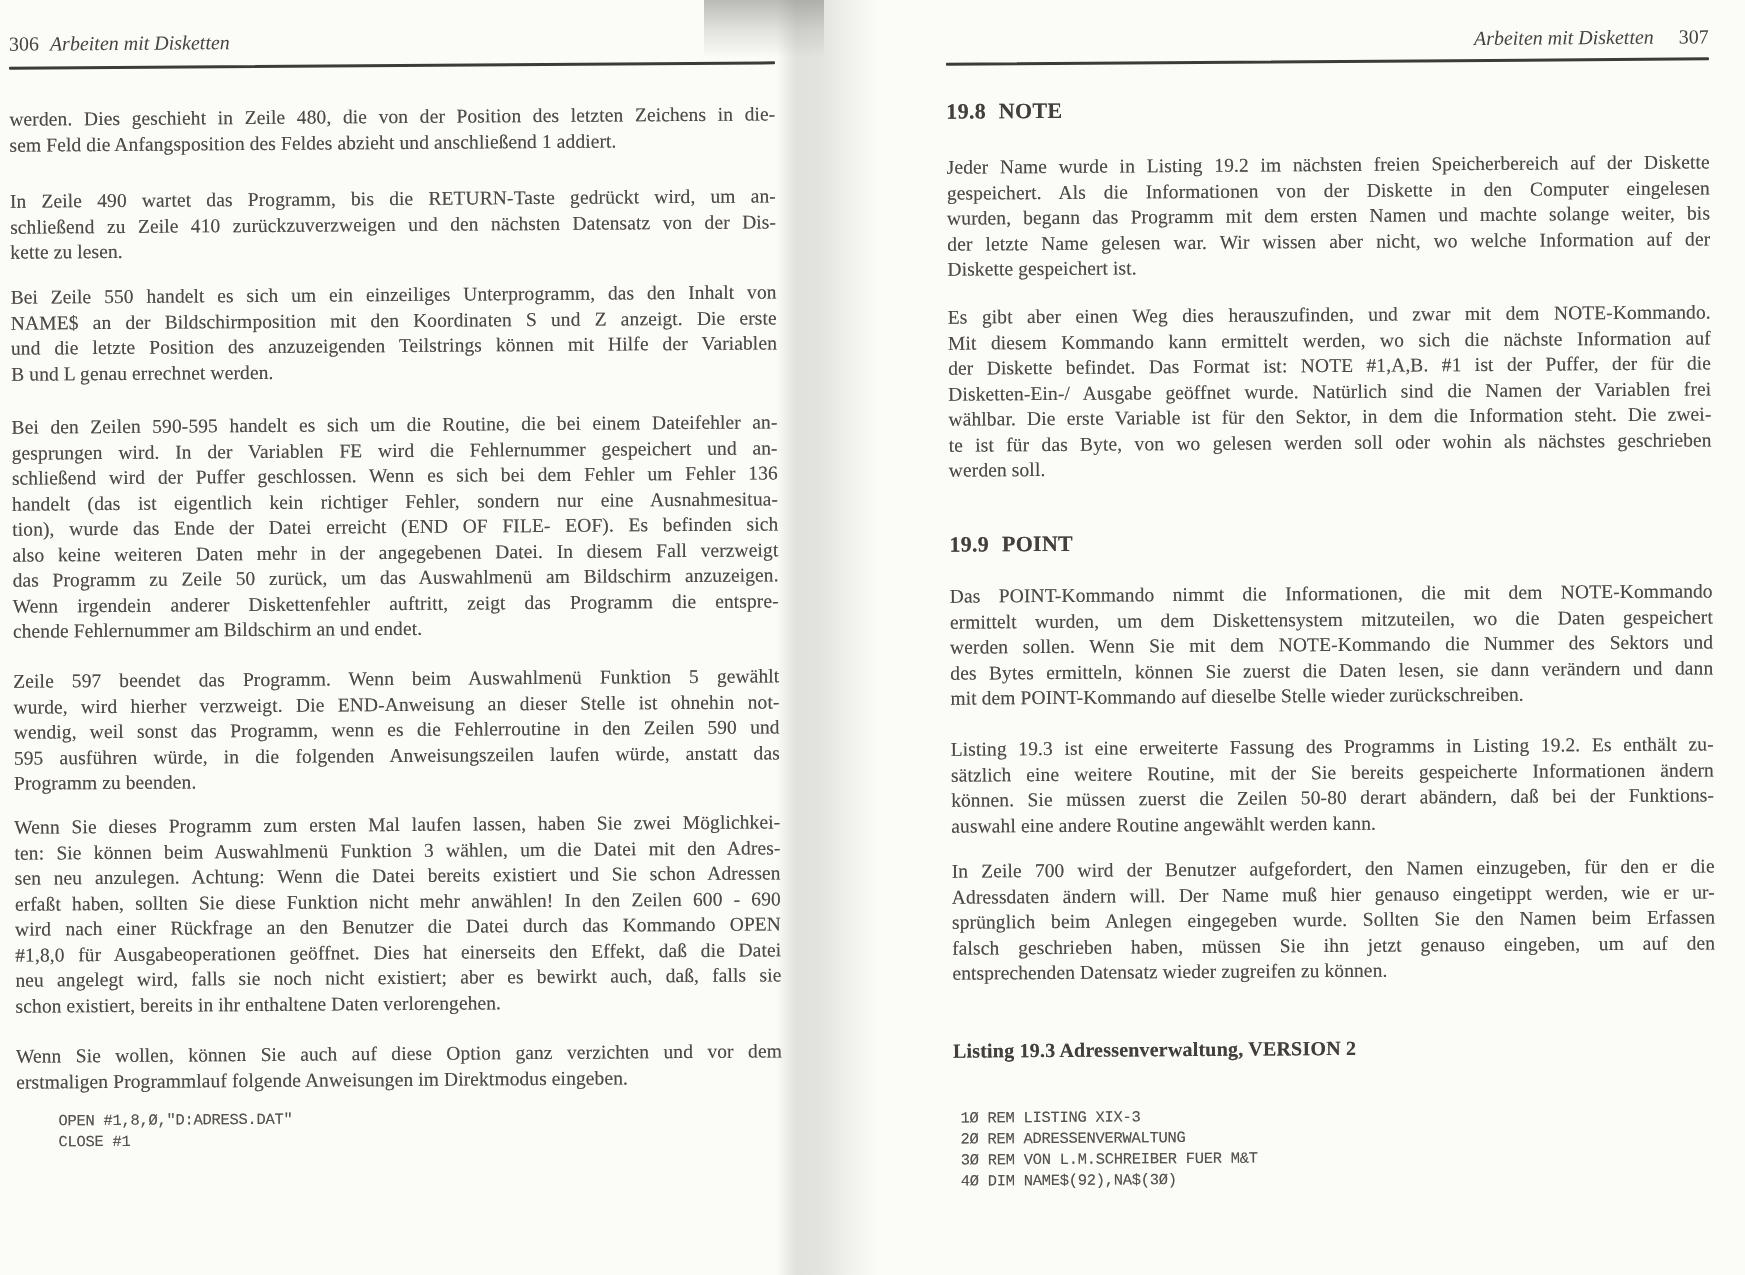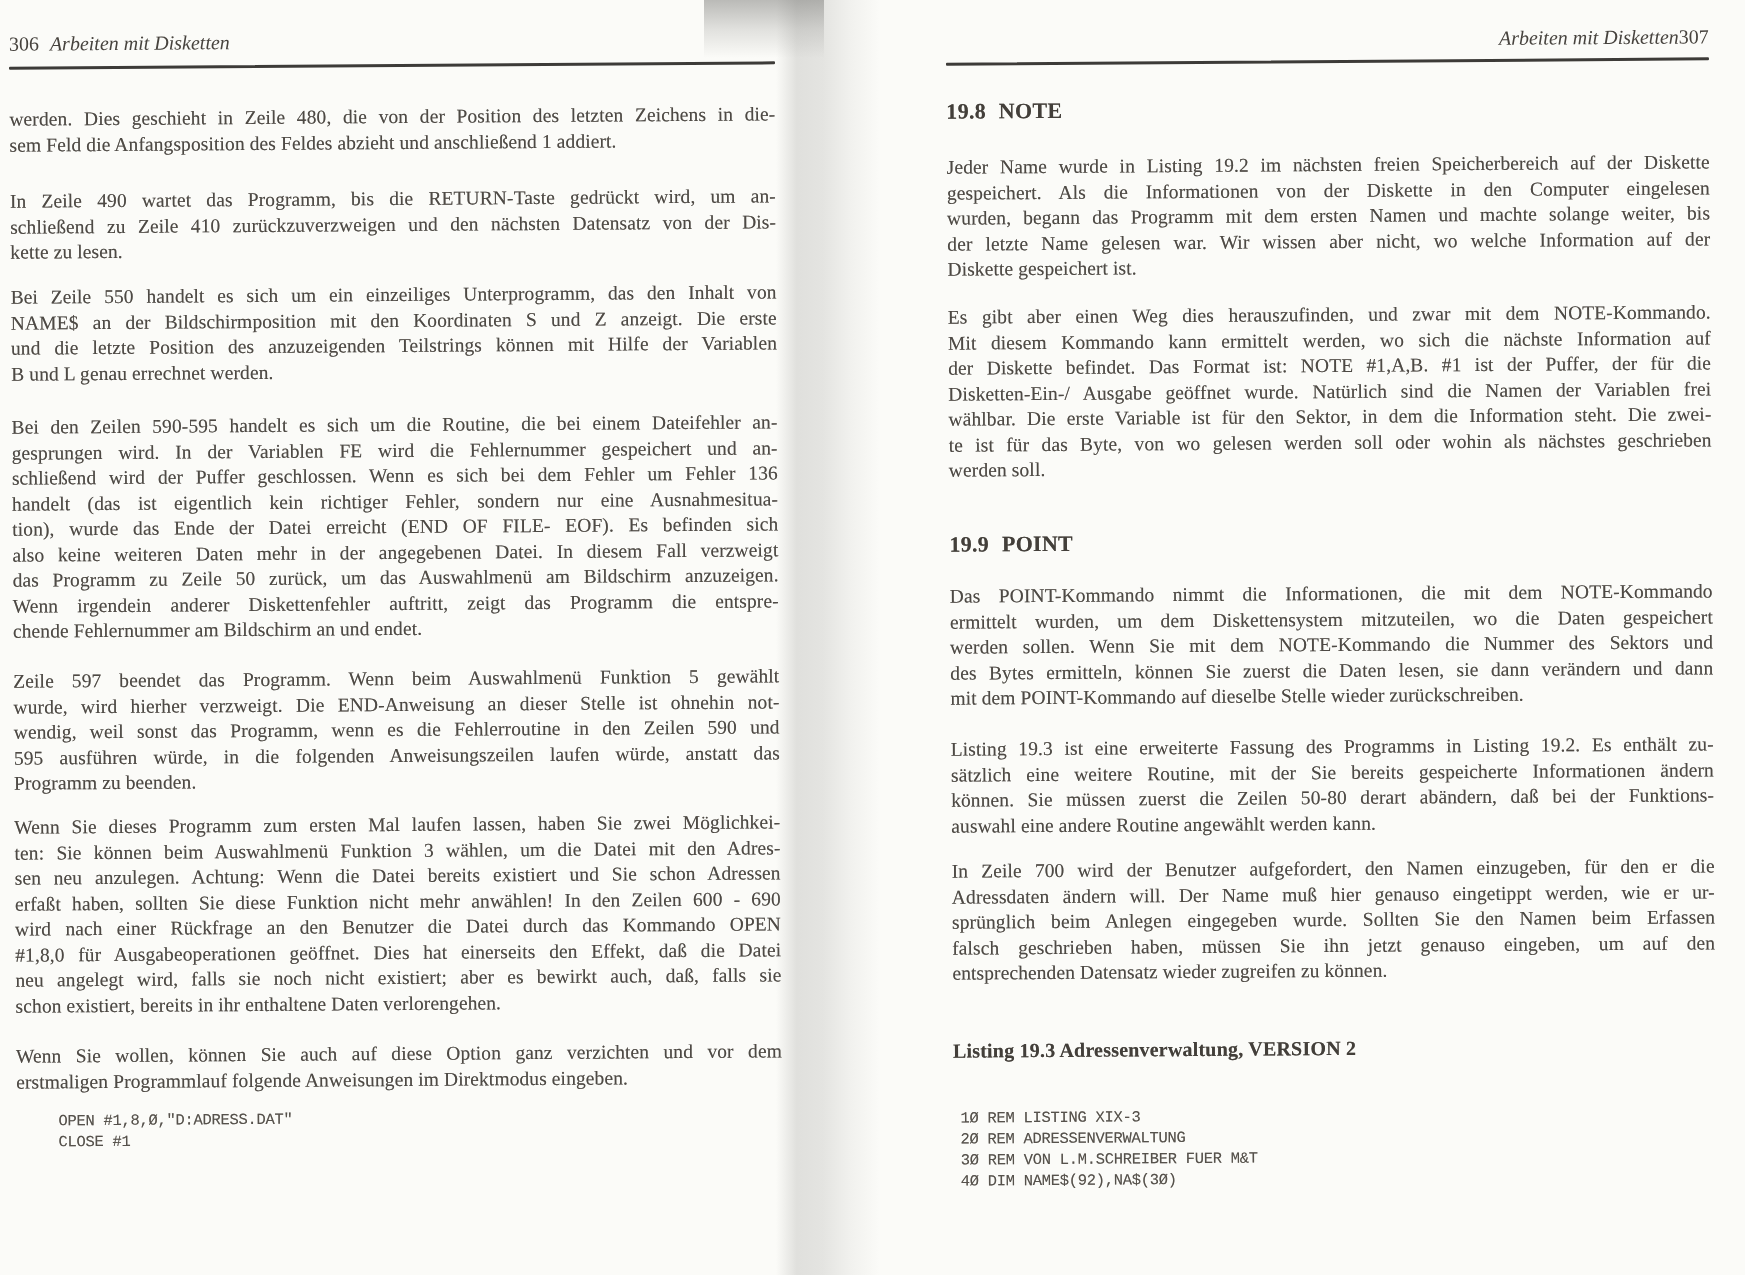--- a/index.html
+++ b/index.html
@@ -19,21 +19,21 @@
     position:absolute;left:0;right:0;
     font-size:20px;line-height:26px;
     color:#47433e;
     white-space:nowrap;
   }
   .running-header .pagenum{font-style:normal;}
   .running-header .runtitle{font-style:italic;}
   .page-left .running-header{top:28px;text-align:left;}
   .page-left .pagenum{margin-right:11px;}
   .page-right .running-header{top:26px;text-align:right;}
-  .page-right .pagenum{margin-left:0;}
+  .page-right .pagenum{margin-left:25px;}
 
   .rule{
     position:absolute;left:0;right:0;height:3px;
     background:#3d3b38;border-radius:1px;
   }
   .page-left .rule{top:64px;}
   .page-right .rule{top:60px;}
 
   .para{
     position:absolute;left:0;right:0;

